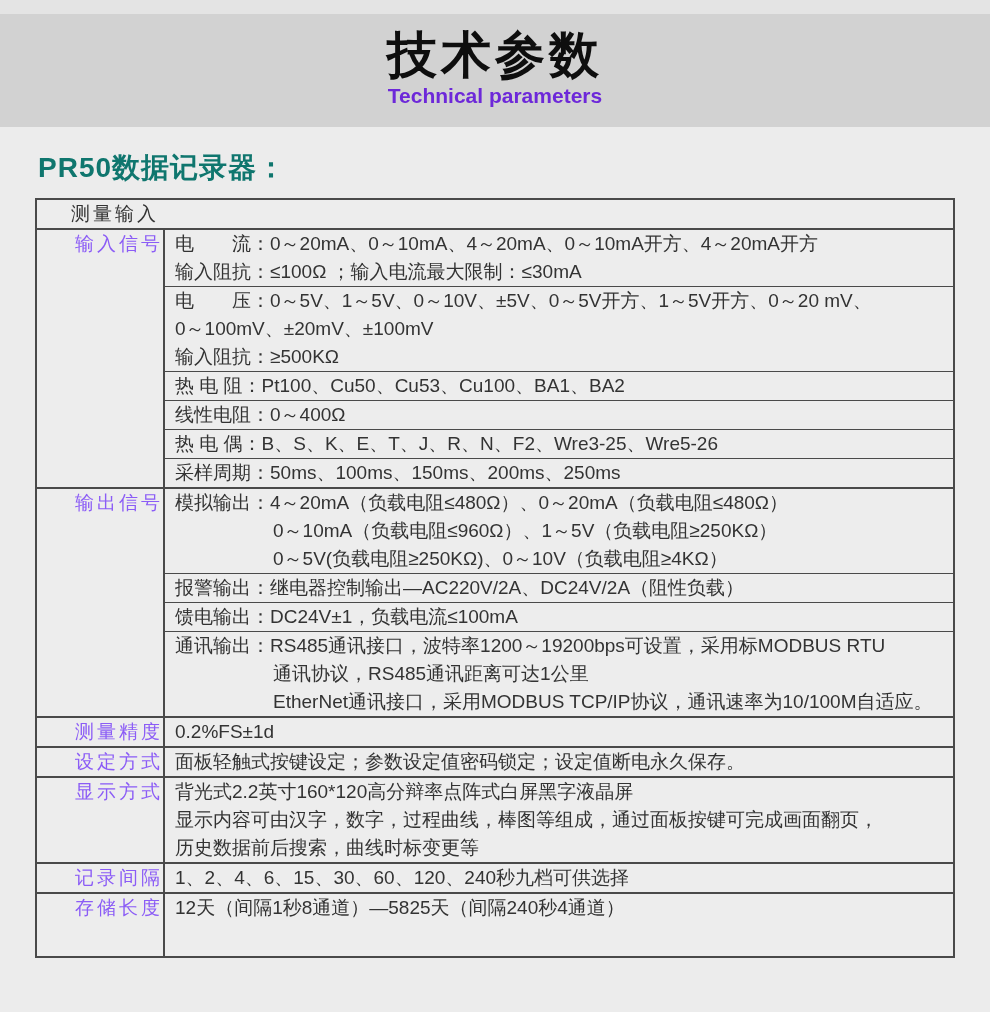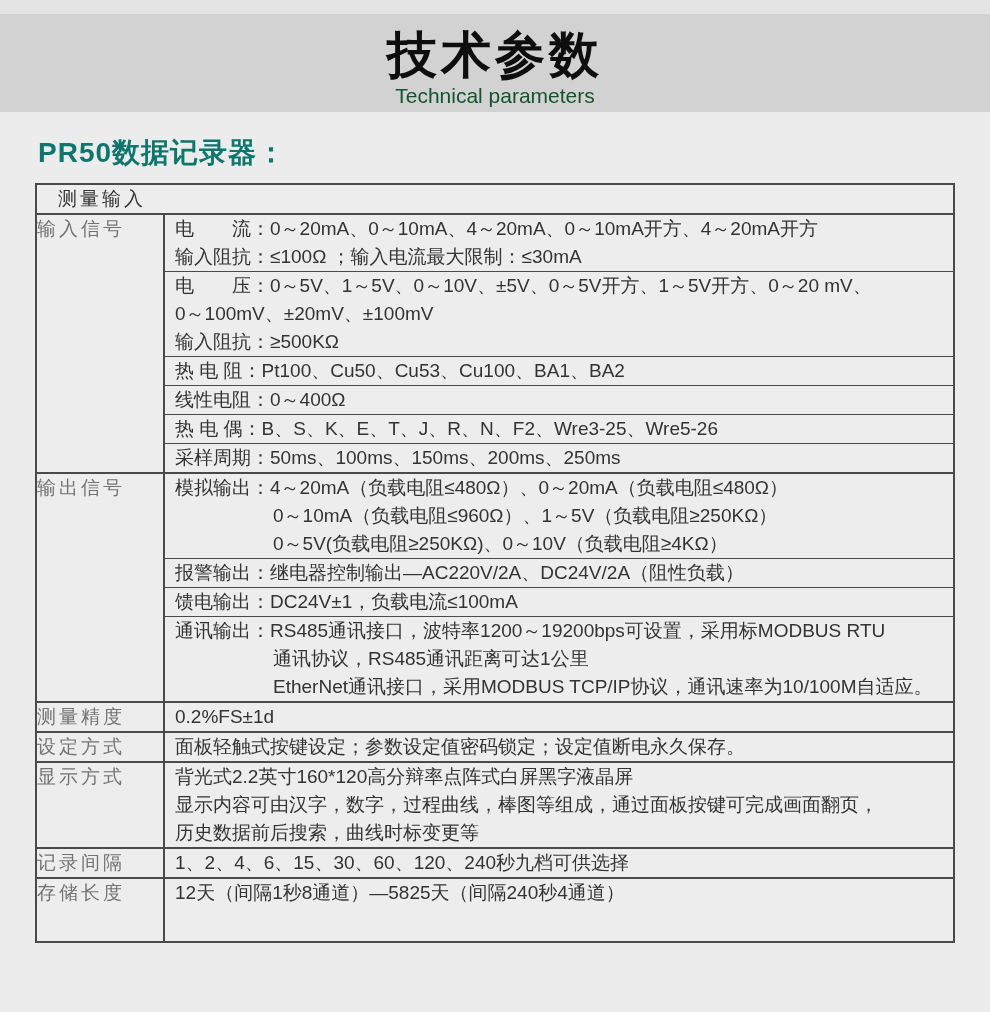--- a/index.html
+++ b/index.html
@@ -6,48 +6,48 @@
   html, body { margin: 0; padding: 0; }
   body {
     width: 990px; height: 1012px;
     background: #ececec;
     overflow: hidden;
     font-family: "Liberation Sans", "DejaVu Sans", sans-serif;
     color: #333;
   }
   .topstrip { height: 14px; background: #e4e4e4; }
   .banner {
-    height: 98px; background: #d2d2d2;
+    height: 113px; background: #d2d2d2;
     text-align: center;
   }
   .banner .title {
     margin: 0; padding-top: 14px;
     font-size: 50px; font-weight: bold; letter-spacing: 4px;
     color: #0e0e0e; line-height: 1.1;
   }
   .banner .subtitle {
-    font-size: 21px; color: #14532d; margin-top: 1px;
+    font-size: 21px; color: #6d28d9; margin-top: 1px; font-weight: bold;
   }
   .section-title {
     margin: 22px 0 11px 38px;
     font-size: 28px; font-weight: bold; color: #0f766e;
     letter-spacing: 1px;
   }
   .tbl {
     margin-left: 35px; width: 920px;
     border: 2px solid #4a4a4a;
     background: #ededed;
   }
   .row { display: flex; border-top: 2px solid #4a4a4a; }
-  .row:first-child { border-top: none; }
+  .row:first-child { border-top: none; padding-left: 13px; }
   .lab {
     flex: 0 0 128px; width: 128px;
     border-right: 2px solid #4a4a4a;
-    text-align: left; letter-spacing: 3px;
-    font-size: 19px; line-height: 28px; color: #737373;
+    text-align: right; letter-spacing: 3px;
+    font-size: 19px; line-height: 28px; color: #8b5cf6;
     white-space: nowrap;
   }
   .full-lab {
     flex: 1; padding-left: 21px;
     font-size: 19px; line-height: 28px; color: #333;
     letter-spacing: 3px;
   }
   .content { flex: 1; min-width: 0; min-height: 28px; }
   .sub { border-top: 1px solid #4a4a4a; }
   .sub:first-child { border-top: none; }

